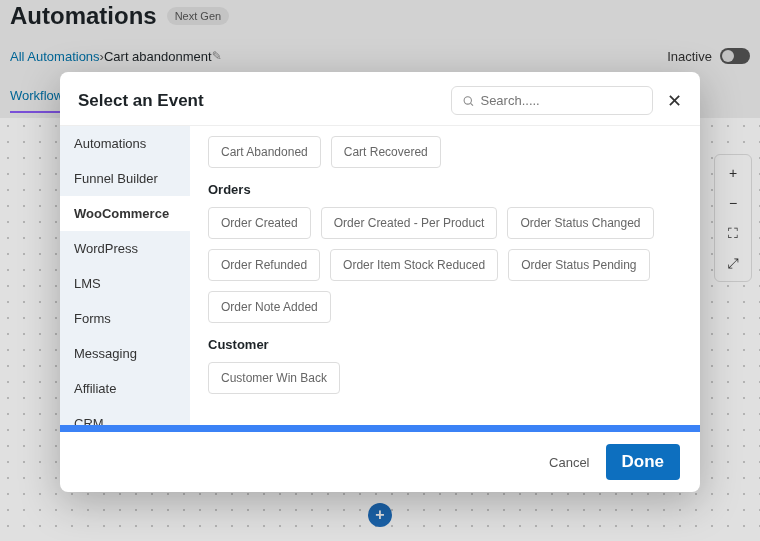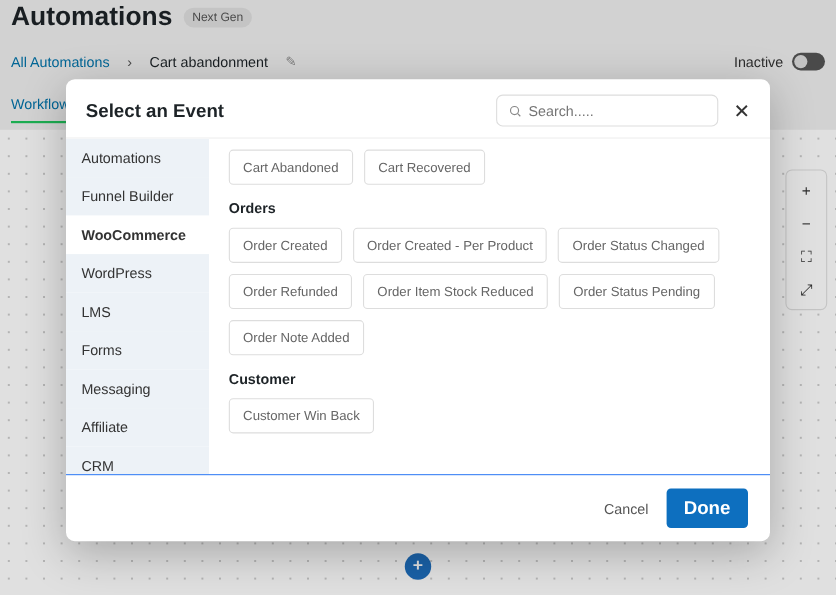--- a/index.html
+++ b/index.html
@@ -22,36 +22,36 @@
   }
   .bg .title-row h1 { font-size: 24px; font-weight: 700; }
   .badge {
     background: #e0e0e0; color:#555; font-size:11px;
     padding:3px 8px; border-radius:10px;
   }
   .bg .crumb-row {
     display:flex; align-items:center; justify-content:space-between;
     margin-top:18px;
   }
-  .crumbs { display:flex; align-items:center; gap:16px; font-size:13px; }
+  .crumbs { display:flex; align-items:center; gap:0; font-size:13px; }
   .crumbs a { color:#0073aa; text-decoration:none; }
   .crumbs .chev { color:#555; }
   .edit-icon { color:#888; font-size:12px; }
   .right-status { display:flex; align-items:center; gap:8px; font-size:13px; color:#333; }
   .toggle {
     width:30px; height:16px; background:#555; border-radius:8px; position:relative;
   }
   .toggle::after {
     content:''; position:absolute; left:2px; top:2px; width:12px; height:12px;
     background:#ddd; border-radius:50%;
   }
   .bg .tabs { margin-top:22px; }
   .tab {
     display:inline-block; font-size:13px; color:#0073aa; padding-bottom:8px;
-    border-bottom:2px solid #22c55e;
+    border-bottom:2px solid #8b5cf6;
   }
   .canvas {
     position:absolute; top:118px; left:0; right:0; bottom:0;
     background:#fff;
     background-image: radial-gradient(#ccc 1px, transparent 1px);
     background-size: 16px 16px;
   }
   .canvas-tools {
     position:absolute; right:8px; top:36px;
     display:flex; flex-direction:column; gap:6px;
@@ -120,21 +120,21 @@
   .group-title { font-size:13px; font-weight:700; margin:4px 0 10px 0; }
   .group-title + .chips { margin-bottom:14px; }
   .chips { display:flex; flex-wrap:wrap; gap:10px; margin-bottom:14px; }
   .chip {
     border:1px solid #ddd; border-radius:4px; padding:8px 12px;
     font-size:12px; color:#666; cursor:pointer; background:#fff;
   }
 
   .modal-footer {
     display:flex; justify-content:flex-end; align-items:center;
-    gap:16px; padding:12px 20px; border-top:1px solid #3b82f6;
+    gap:16px; padding:12px 20px; border-top:7px solid #3b82f6;
   }
   .btn-cancel { font-size:13px; color:#555; cursor:pointer; }
   .btn-done {
     background:#0d6fbf; color:#fff; border:none; border-radius:4px;
     padding:8px 16px; font-size:17px; font-weight:600; cursor:pointer;
   }
 </style>
 </head>
 <body>
 

